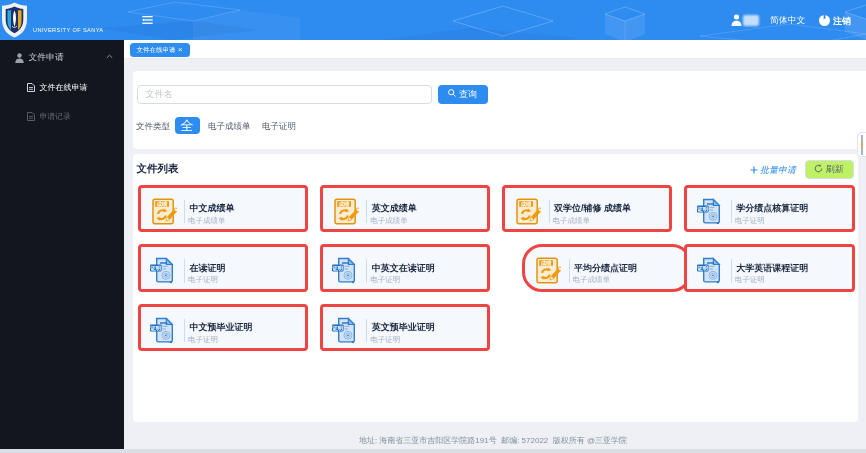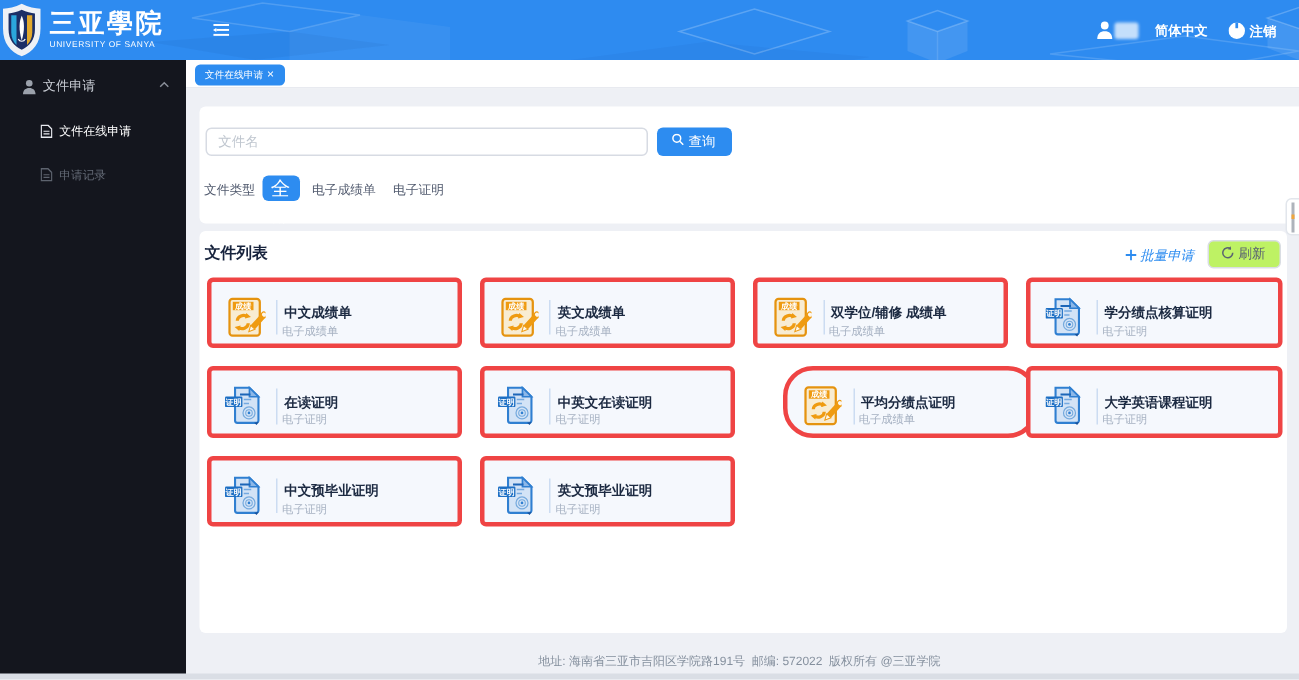--- a/index.html
+++ b/index.html
@@ -10,21 +10,21 @@
 
 #header { left:0; top:0; width:866px; height:40px; background:#2e8bf0; overflow:hidden; }
 #hpattern { left:0; top:0; width:866px; height:40px; }
 #emblem { left:1px; top:2px; }
 #uname { left:33px; top:3px; color:#fff; font-size:17.5px; letter-spacing:1.6px; font-weight:bold; white-space:nowrap; }
 #ueng { left:33px; top:27px; color:#fff; font-size:5.6px; letter-spacing:0.4px; white-space:nowrap; }
 #burger { left:142px; top:16px; }
 #htitle { left:170px; top:12.5px; color:#fff; font-size:14px; font-weight:bold; letter-spacing:0; white-space:nowrap; }
 #huser { left:731px; top:14px; }
 #hblur { left:743px; top:14.5px; width:16px; height:11px; background:rgba(255,255,255,0.72); border-radius:2px; filter:blur(1.2px); }
-#hlang { left:770px; top:15px; color:#fff; font-size:8.8px; font-weight:bold; }
+#hlang { left:770px; top:15px; color:#fff; font-size:8.8px; font-weight:normal; }
 #hpower { left:819px; top:15px; }
 #hlogout { left:833px; top:15px; color:#fff; font-size:9px; font-weight:bold; }
 
 
 #sidebar { left:0; top:40px; width:123.5px; height:411px; background:#14161e; }
 .mi { position:absolute; white-space:nowrap; }
 #mi1t { left:28.5px; top:12px; color:#c8ccd4; font-size:8.8px; }
 #mi1c { left:106px; top:14px; }
 #mi2t { left:39.5px; top:42px; color:#ffffff; font-size:8px; }
 #mi3t { left:39.5px; top:70.5px; color:#656b77; font-size:7.8px; }
@@ -86,21 +86,20 @@
     <path d="M380 40 L470 28 L580 38 L500 52 Z" fill="rgba(0,30,90,0.04)"></path>
   </svg>
   <svg id="emblem" class="abs" width="27" height="36" viewBox="0 0 27 36">
     <path d="M13.5 0.5 C18 2.8 22.5 3.6 26 3.8 L26 17 C26 27 21 32.5 13.5 35.5 C6 32.5 1 27 1 17 L1 3.8 C4.5 3.6 9 2.8 13.5 0.5 Z" fill="#eef1f6"></path>
     <path d="M13.5 4.5 C16.5 6 19.8 6.8 22.3 7 L22.3 17.5 C22.3 24.8 18.6 28.6 13.5 31.2 C8.4 28.6 4.7 24.8 4.7 17.5 L4.7 7 C7.2 6.8 10.5 6 13.5 4.5 Z" fill="#1c2f66"></path>
     <path d="M6.5 8.2 L10 8.2 L10 28 C7.9 26 6.5 23.2 6.5 19.5 Z" fill="#2ba7dc"></path>
     <path d="M17 8.2 L20.5 8.2 L20.5 19.5 C20.5 23.2 19.1 26 17 28 Z" fill="#e2a92d"></path>
     <path d="M13.5 8.5 C15.3 12 15.6 18 13.5 25 C11.4 18 11.7 12 13.5 8.5 Z" fill="#ffffff"></path>
     <path d="M11.2 24 C12 26 15 26 15.8 24" stroke="#fff" stroke-width="0.8" fill="none"></path>
   </svg>
-  <div id="uname" class="abs">三亚學院</div>
   <div id="ueng" class="abs">UNIVERSITY OF SANYA</div>
   <svg id="burger" class="abs" width="11" height="8" viewBox="0 0 11 8">
     <rect x="0.3" y="0" width="10.4" height="1.3" fill="#fff"></rect>
     <rect x="2.2" y="3.3" width="8.5" height="1.3" fill="#fff"></rect>
     <path d="M0 3.95 L2.2 2.6 L2.2 5.3 Z" fill="#fff"></path>
     <rect x="0.3" y="6.6" width="10.4" height="1.3" fill="#fff"></rect>
   </svg>
   <svg id="huser" class="abs" width="11" height="12" viewBox="0 0 11 12">
     <circle cx="5.5" cy="3" r="2.6" fill="#fff"></circle>
     <path d="M0.5 12 C0.5 8.5 2.5 6.8 5.5 6.8 C8.5 6.8 10.5 8.5 10.5 12 Z" fill="#fff"></path>

